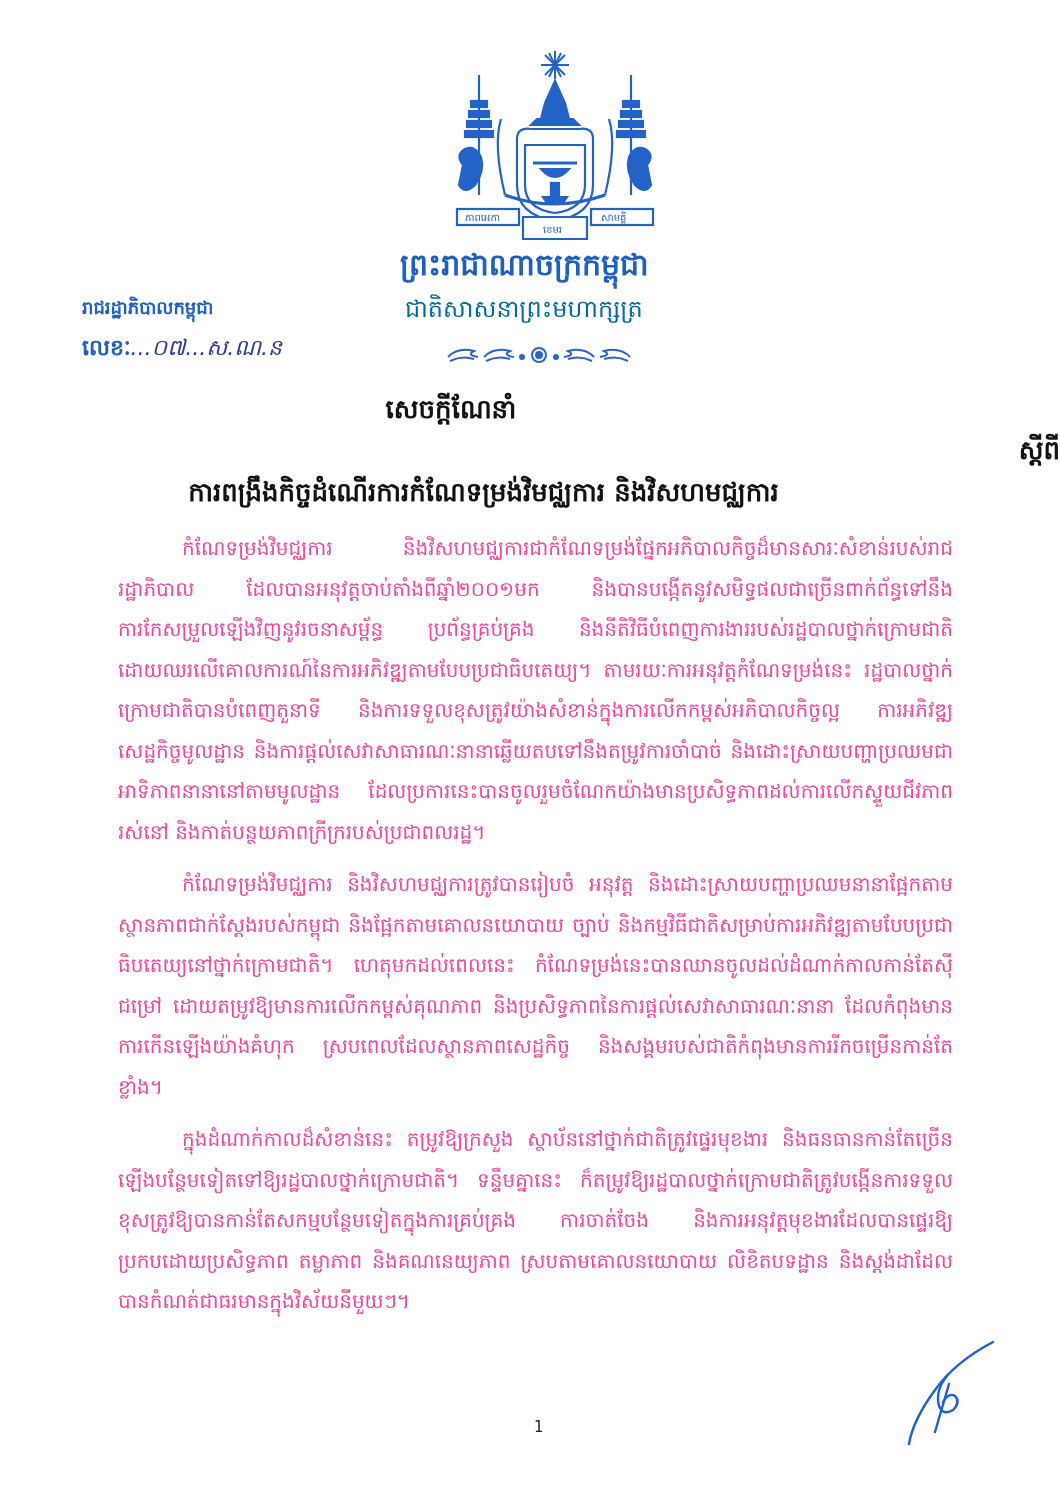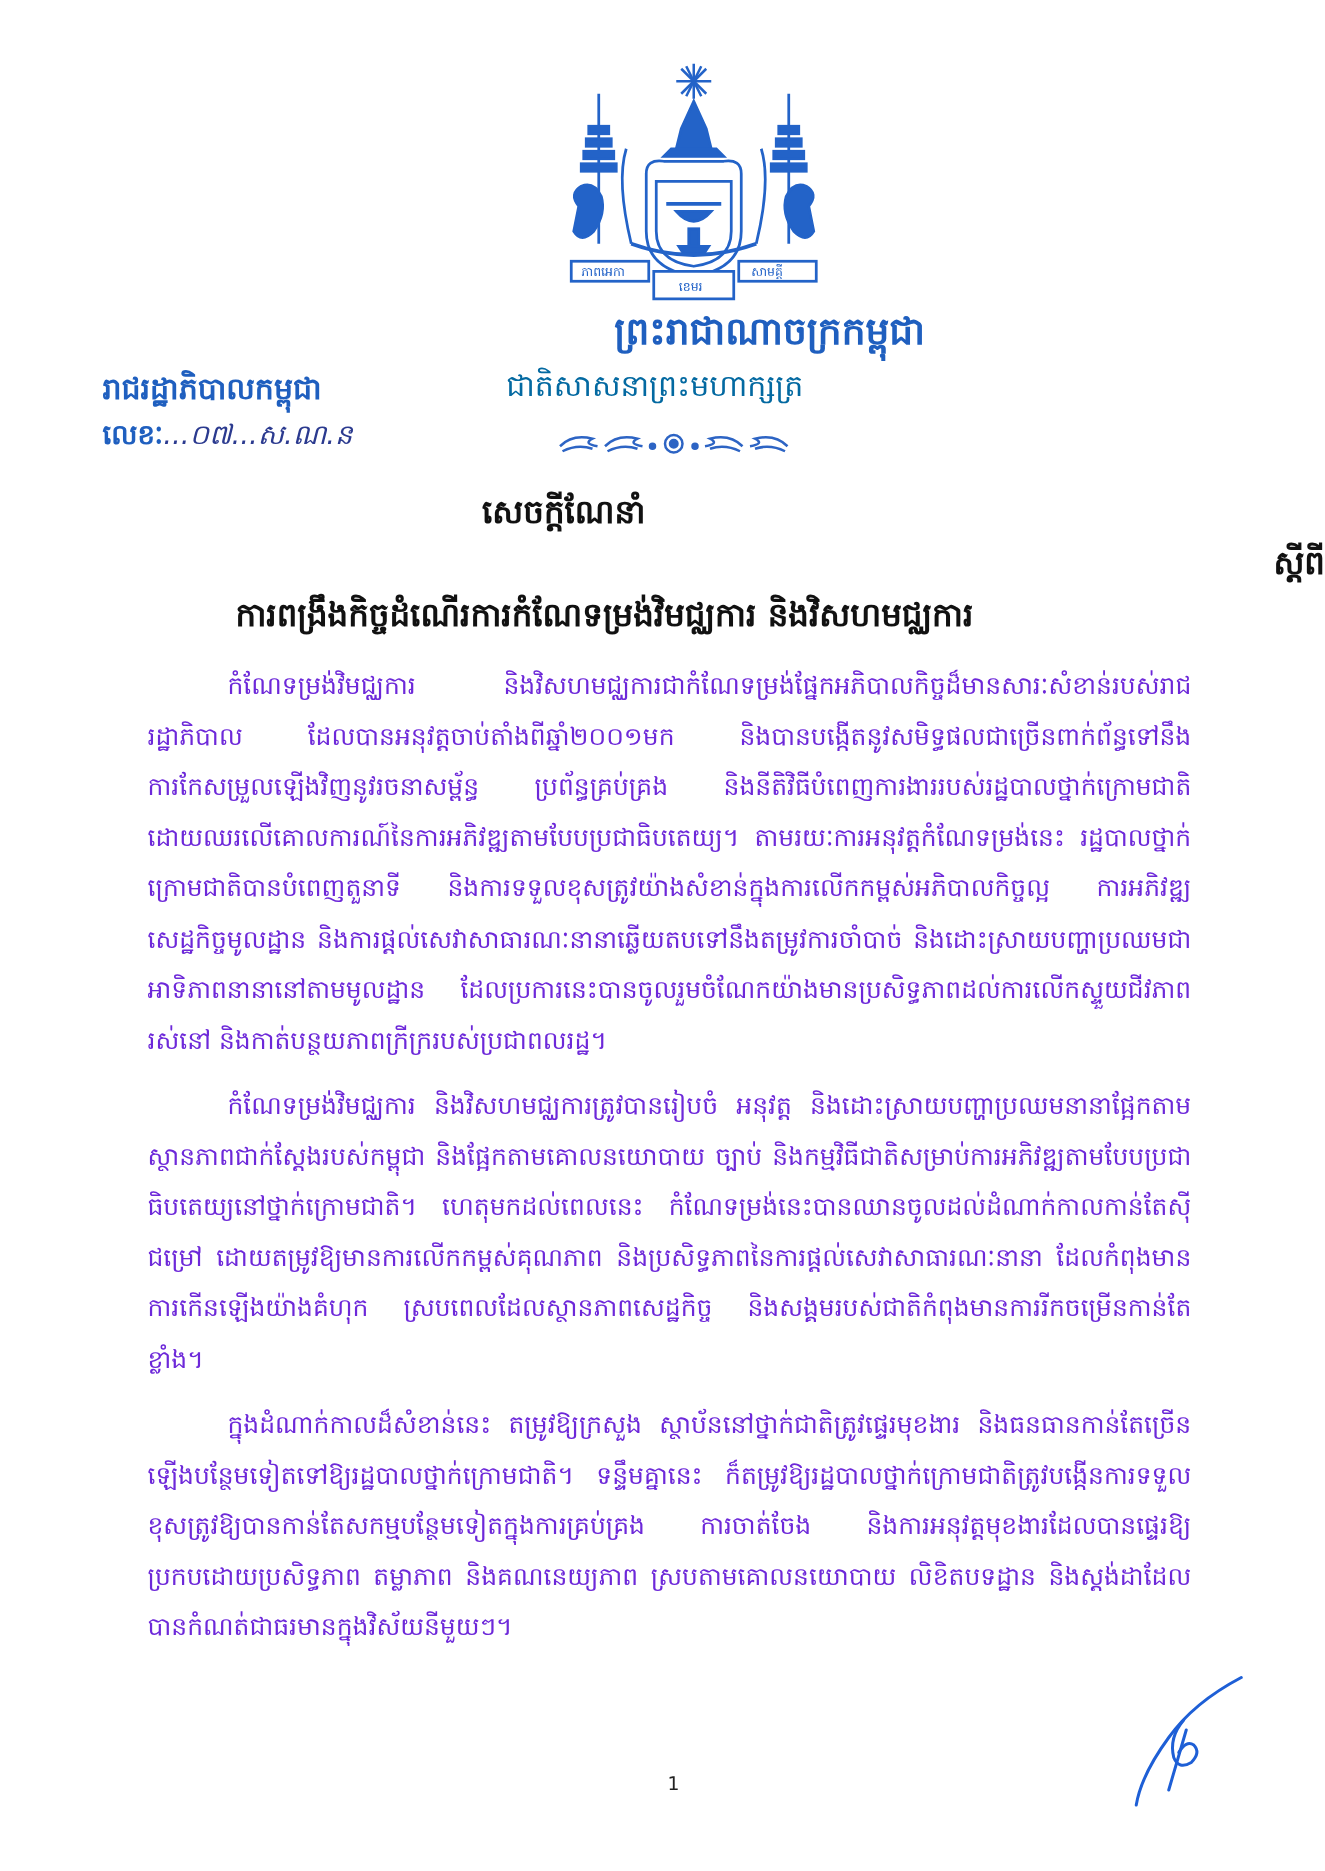--- a/index.html
+++ b/index.html
@@ -2,52 +2,52 @@
 <html><head>
 <meta charset="utf-8">
 <style>
   html, body { margin: 0; padding: 0; }
   body {
     width: 1060px; height: 1497px; background: #ffffff; position: relative; overflow: hidden;
     font-family: "DejaVu Sans", sans-serif; color: #1a1a1a;
   }
   .emblem { position: absolute; left: 445px; top: 45px; width: 220px; height: 200px; }
   .kingdom-title {
-    position: absolute; left: 400px; top: 246px; width: 340px; text-align: right;
+    position: absolute; left: 400px; top: 246px; width: 340px; text-align: left;
     font-size: 30px; font-weight: bold; color: #1f5fbf; white-space: nowrap;
   }
   .motto {
     position: absolute; left: 405px; top: 294px; width: 330px;
     display: flex; justify-content: flex-start;
     font-size: 24px; font-weight: normal; color: #0369a1;
   }
   .ornament { position: absolute; left: 444px; top: 343px; width: 190px; height: 22px; }
   .gov-name {
-    position: absolute; left: 82px; top: 296px; font-size: 24px; font-weight: bold; color: #1f5fbf; white-space: nowrap;
+    position: absolute; left: 82px; top: 296px; font-size: 18px; font-weight: bold; color: #1f5fbf; white-space: nowrap;
   }
   .ref-no {
     position: absolute; left: 82px; top: 334px; font-size: 22px; color: #1f5fbf; white-space: nowrap;
   }
   .ref-no .ref-label { font-weight: bold; text-align: right; }
   .ref-no .ref-value { color: #2b3a8f; font-style: italic; }
   .doc-type {
     position: absolute; left: 0; width: 902px; text-align: center; top: 393px;
     font-size: 26px; font-weight: bold; color: #111;
   }
   .doc-about {
     position: absolute; left: 0; width: 1060px; text-align: right; top: 434px;
     font-size: 26px; font-weight: bold; color: #111;
   }
   .doc-subject {
     position: absolute; left: 0; width: 967px; text-align: center; top: 476px;
     font-size: 26px; font-weight: bold; color: #111; white-space: nowrap;
   }
   .body-text {
     position: absolute; left: 118px; top: 528px; width: 835px;
-    font-size: 20px; line-height: 40.5px; color: #6d28d9;
+    font-size: 20px; line-height: 40.5px; color: #ec4899;
     text-align: justify;
   }
   .para { margin: 0 0 12px 0; text-indent: 64px; }
   .page-number {
     position: absolute; left: 534px; top: 1418px; font-family: "DejaVu Sans", sans-serif; font-size: 15px; color: #222;
   }
   .signature { position: absolute; left: 905px; top: 1340px; width: 90px; height: 110px; }
 </style>
 </head>
 <body>

